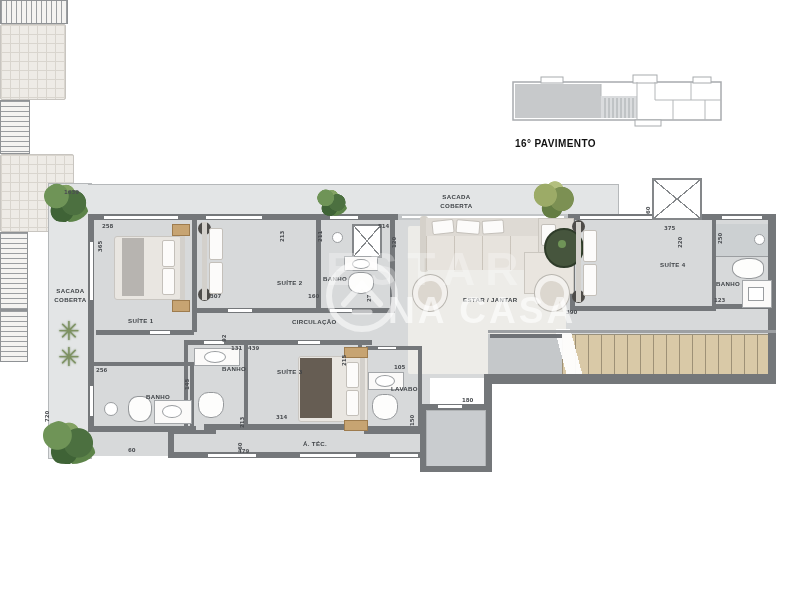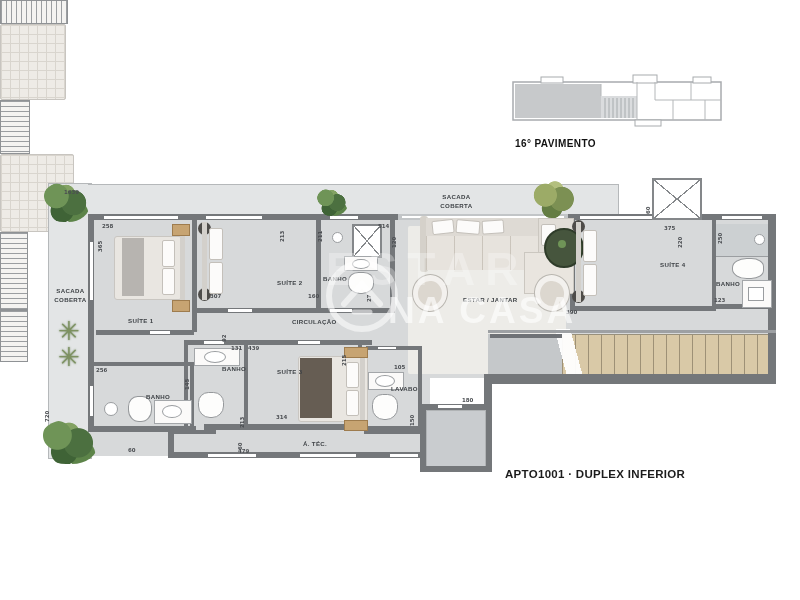--- a/index.html
+++ b/index.html
@@ -287,15 +287,14 @@
   <div class="wm">
     <div class="wm-casa">ESTAR</div>
     <svg style="position:absolute;left:324px;top:256px;" width="76" height="80" viewBox="0 0 76 80">
       <circle cx="38" cy="40" r="33" fill="none" stroke="rgba(255,255,255,0.55)" stroke-width="6"></circle>
       <path d="M20 48 38 28 56 48" fill="none" stroke="rgba(255,255,255,0.55)" stroke-width="6" stroke-linecap="round"></path>
       <path d="M30 56 h16" fill="none" stroke="rgba(255,255,255,0.55)" stroke-width="5" stroke-linecap="round"></path>
     </svg>
     <div class="wm-brand">NA CASA</div>
   </div>
 
-  <div class="title">APTO1001 · DUPLEX INFERIOR</div>
 
 </div>
 
 </body></html>

